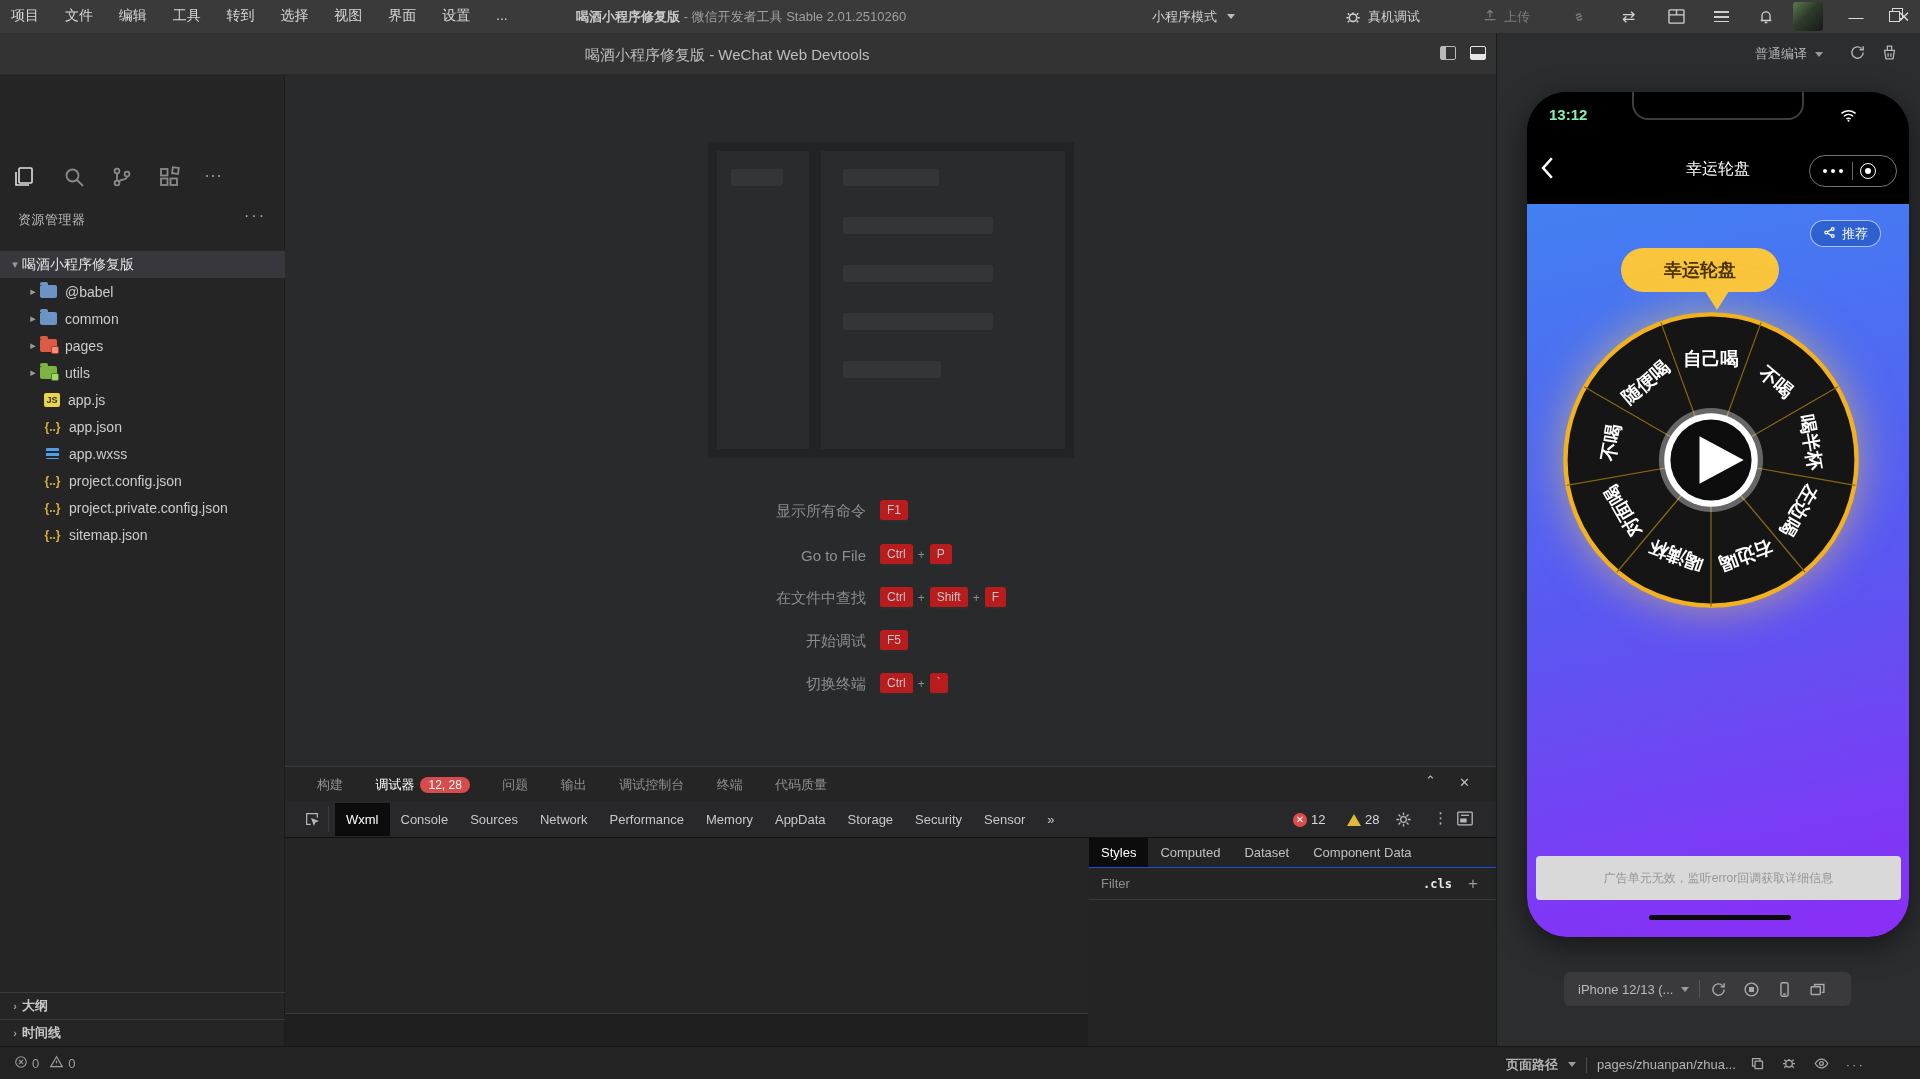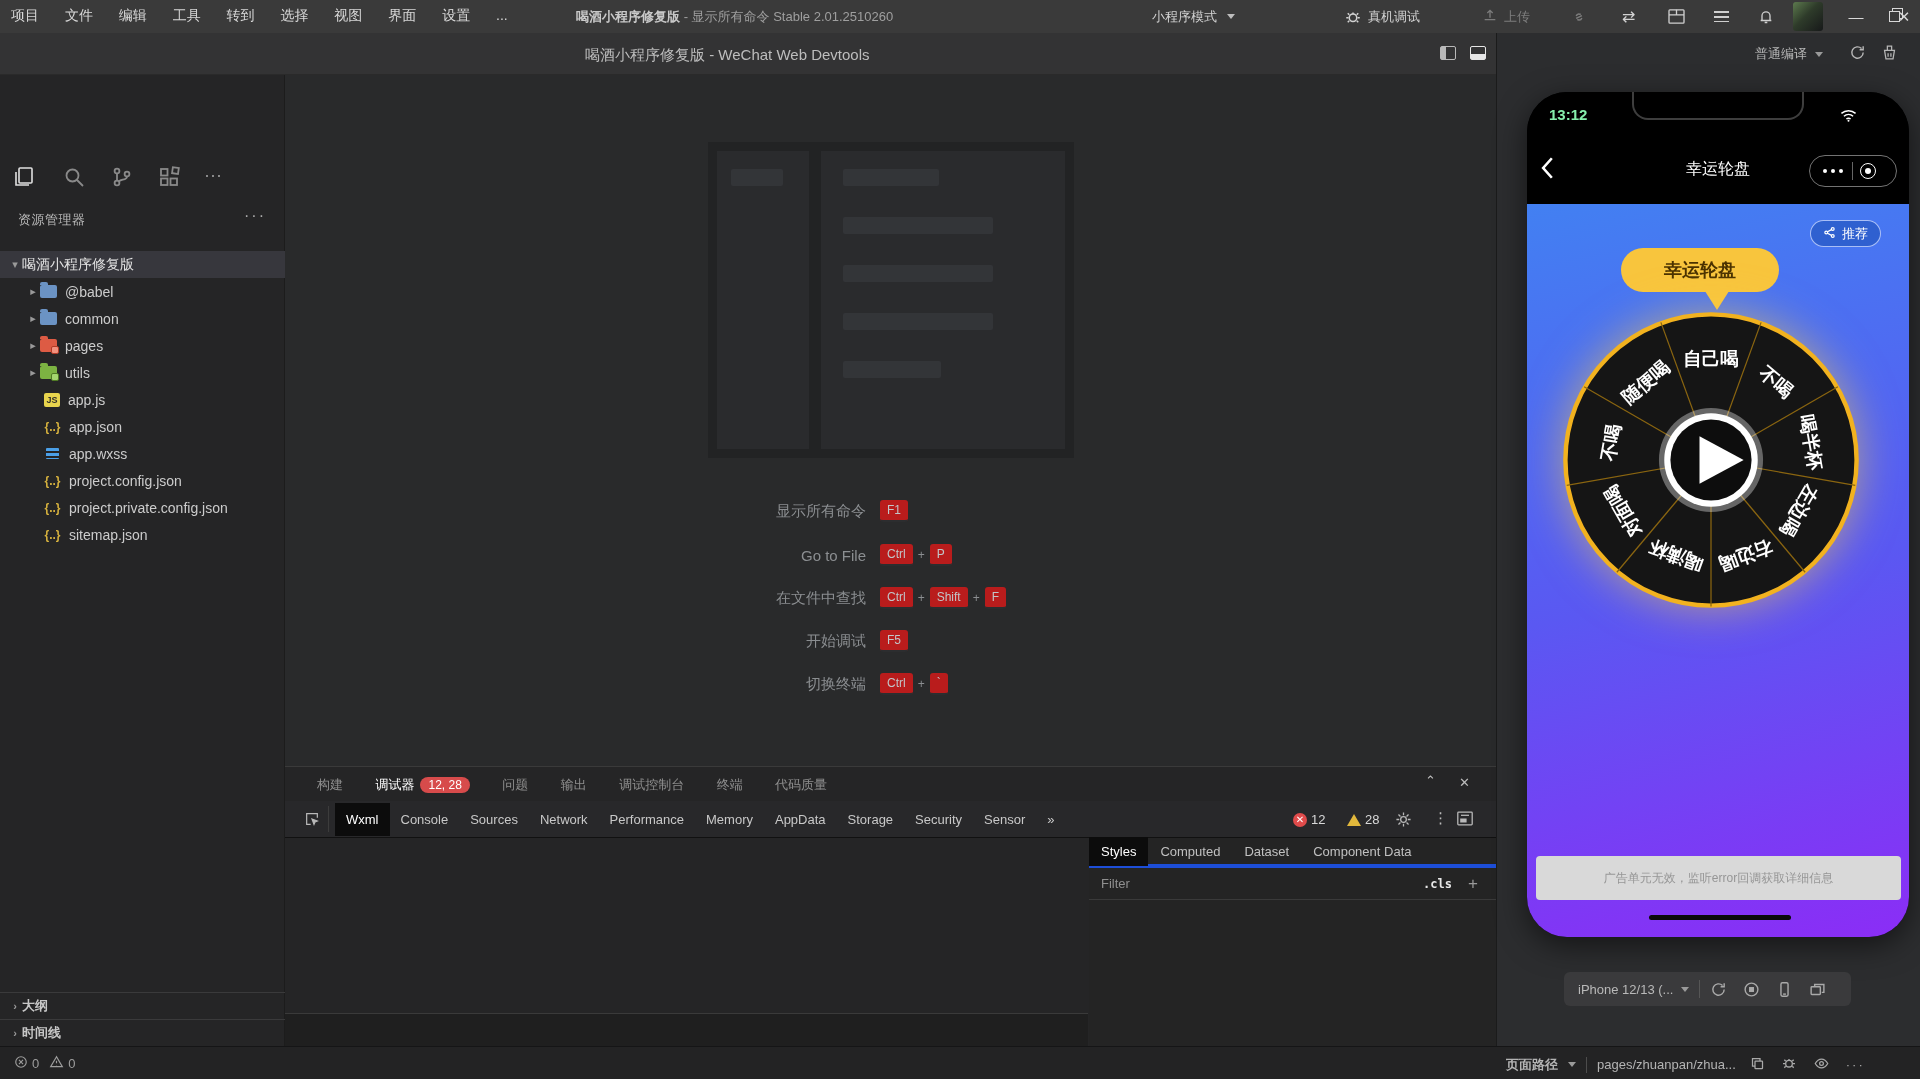--- a/index.html
+++ b/index.html
@@ -69,21 +69,21 @@
   .dtab { font-size:13px; color:#c8c8c8; padding:9px 11px; }
   .dtab.active { background:#0c0c0c; color:#ffffff; }
   .err-dot { width:14px; height:14px; border-radius:50%; background:#e04b4b; color:#fff; font-size:10px; display:inline-flex; align-items:center; justify-content:center; }
   .warn-tri { width:0; height:0; border-left:7px solid transparent; border-right:7px solid transparent; border-bottom:12px solid #e2b83c; display:inline-block; }
   .leftpane { position:absolute; left:0; top:71px; width:803px; height:209px; background:#242424; border-right:1px solid #3c3c3c; }
   .rightpane { position:absolute; left:804px; top:71px; width:407px; height:209px; background:#242424; }
   .composedrow { height:30px; border-bottom:1px solid #3a3a3a; display:flex; align-items:center; font-size:13px; color:#c8c8c8; }
   .cbox { width:13px; height:13px; border:1px solid #8a8a8a; border-radius:2px; margin:0 7px 0 10px; }
   .codeline { font-family:"DejaVu Sans Mono", monospace; font-size:13px; line-height:22px; }
   .tagblue { color:#58aef2; }
-  .styletabs { height:30px; border-bottom:4px solid #1d4ed8; display:flex; align-items:center;text-align:right; }
+  .styletabs { height:30px; border-bottom:1px solid #1d4ed8; display:flex; align-items:center;text-align:right; }
   .stab { font-size:13px; color:#c0c0c0; padding:7px 12px; }
   .stab.active { background:#0c0c0c; color:#fff; }
   .filterrow { height:32px; border-bottom:1px solid #3a3a3a; display:flex; align-items:center; position:relative; }
   .panel-foot { position:absolute; left:0; top:246px; width:803px; height:34px; background:#1f1f1f; border-top:1px solid #3a3a3a; }
 
   
   .statusbar { position:absolute; left:0; top:1046px; width:1920px; height:33px; background:#232324; border-top:1px solid #151516; color:#9d9d9d; font-size:13px; }
 
   
   .simcol { position:absolute; left:1496px; top:33px; width:424px; height:1013px; background:#2c2d2f; border-left:1px solid #1b1b1b; }
@@ -120,21 +120,21 @@
     <span class="menu-item">文件</span>
     <span class="menu-item">编辑</span>
     <span class="menu-item">工具</span>
     <span class="menu-item">转到</span>
     <span class="menu-item">选择</span>
     <span class="menu-item">视图</span>
     <span class="menu-item">界面</span>
     <span class="menu-item">设置</span>
     <span class="menu-item">...</span>
 
-    <span class="tb-title nw"><b>喝酒小程序修复版</b> <span>- 显示所有命令 Stable 2.01.2510260</span></span>
+    <span class="tb-title nw"><b>喝酒小程序修复版</b> <span>- 微信开发者工具 Stable 2.01.2510260</span></span>
 
     <div class="tb-act" style="left:1152px;">
       <span>小程序模式</span>
         <span class="caret"></span>
     </div>
     <div class="tb-act" style="left:1268px;margin-top:48px;">
       <span class="ico-g">
           <svg width="17" height="17" viewBox="0 0 24 24" fill="none" stroke="#d2d2d2" stroke-width="2">
             <path d="M2 12s4-7 10-7 10 7 10 7-4 7-10 7S2 12 2 12z"></path>
             <circle cx="12" cy="12" r="3"></circle>

